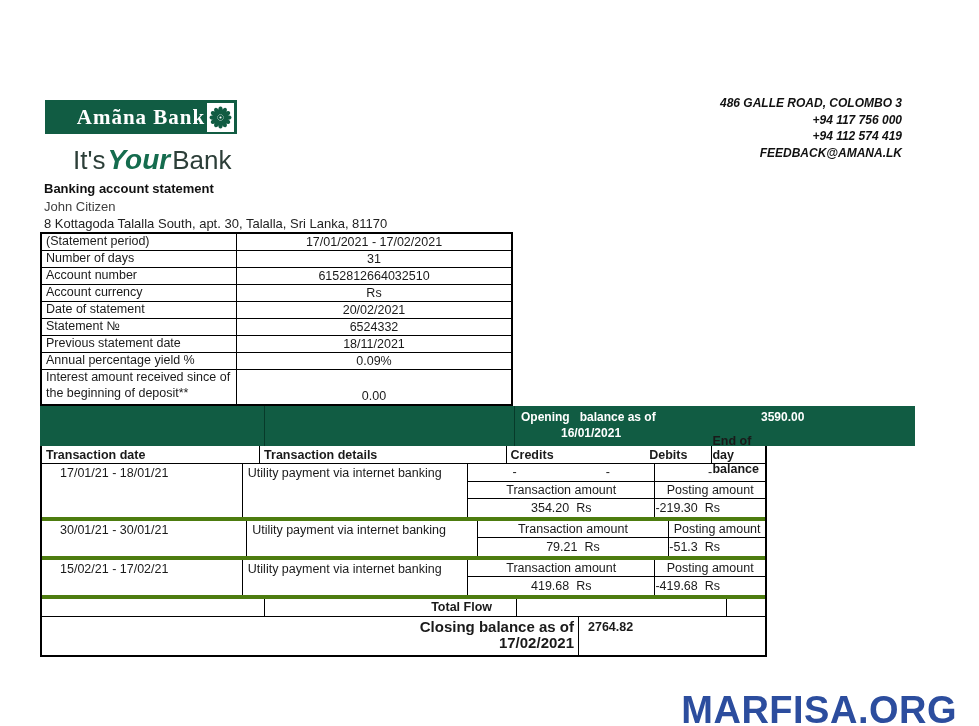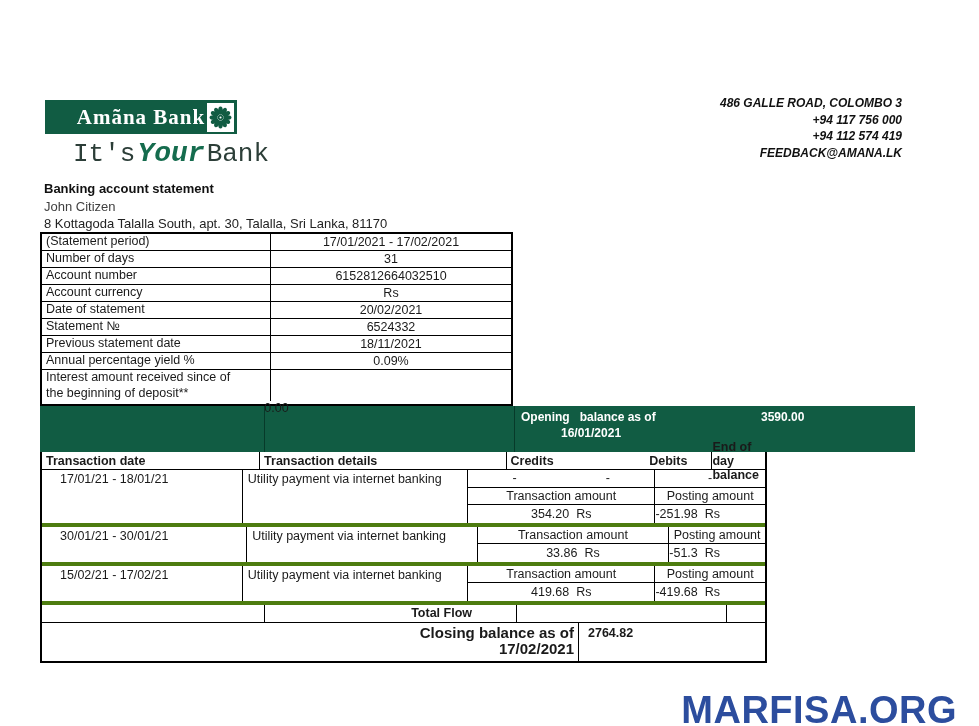--- a/index.html
+++ b/index.html
@@ -6,49 +6,49 @@
   html, body { width: 979px; height: 726px; background: #ffffff; overflow: hidden; }
   body { position: relative; font-family: "Liberation Sans", sans-serif; color: #1a1a1a; }
 
   
   .logo-block { position: absolute; left: 45px; top: 100px; }
   .logo-bar { width: 192px; height: 34px; background: #115C43; display: flex; align-items: center; }
   .logo-text { flex: 1; text-align: center; color: #ffffff; font-family: "Liberation Serif", serif;
                font-weight: bold; font-size: 21px; letter-spacing: 1px; padding-left: 6px; margin-left: 24px; }
   .logo-flower-box { width: 27px; height: 29px; background: #ffffff; margin-right: 3px;
                      display: flex; align-items: center; justify-content: center; }
-  .tagline { position: absolute; left: 28px; top: 38px; white-space: nowrap;
-             font-family: Liberation Mono, monospace; font-size: 26px; color: #2c3e38; text-align: right; }
+  .tagline { position: absolute; left: 28px; top: 44px; white-space: nowrap;
+             font-family: Liberation Sans, sans-serif; font-size: 26px; color: #2c3e38; text-align: right; }
   .tagline .your { font-style: italic; font-weight: bold; color: #156c4e; font-size: 28px; padding: 0 2px; }
 
   
   .contact { position: absolute; top: 95px; right: 77px; text-align: right;
              font-weight: bold; font-style: italic; font-size: 12px; line-height: 16.5px; color: #111; }
 
   
   .cust { position: absolute; left: 44px; top: 180px; font-size: 13px; line-height: 17.5px; }
   .cust .title { font-weight: bold; color: #111; }
   .cust .name { color: #404040; }
   .cust .addr { color: #222; }
 
   
   .doc { position: absolute; left: 40px; top: 232px; width: 875px; font-size: 12.5px; }
 
   
   .info-table { width: 473px; border: 2px solid #000; }
   .info-row { display: flex; height: 17px; border-bottom: 1px solid #000; align-items: stretch; }
-  .info-row.tall { height: 34px; border-bottom: none; flex-direction: column; }
-  .info-label { width: 229px; border-right: 1px solid #000; padding-left: 4px;
+  .info-row.tall { height: 34px; border-bottom: none; }
+  .info-label { width: 195px; border-right: 1px solid #000; padding-left: 4px;
                 display: flex; align-items: center; white-space: pre-line; line-height: 15.5px; }
   .info-value { flex: 1; display: flex; align-items: center; justify-content: center; }
   .info-row.tall .info-label { align-items: flex-start; }
   .info-row.tall .info-value { align-items: flex-end; padding-bottom: 1px; }
 
   
-  .open-bar { width: 875px; height: 46px; background: #115C43; display: flex;
+  .open-bar { width: 875px; height: 40px; background: #115C43; display: flex;
               color: #ffffff; font-weight: bold; font-size: 12px; }
   .open-seg1 { width: 225px; border-right: 1px solid #073a2a; }
   .open-seg2 { width: 250px; border-right: 1px solid #073a2a; }
   .open-seg3 { flex: 1; position: relative; }
   .open-l1 { position: absolute; left: 6px; top: 4px; white-space: pre; }
   .open-l2 { position: absolute; left: 46px; top: 20px; }
   .open-amt { position: absolute; left: 246px; top: 4px; }
 
   
   .tx-table { width: 727px; border: 2px solid #000; border-top: none; }
@@ -70,21 +70,21 @@
   .stack { display: flex; flex-direction: column; }
   .sub { height: 17.5px; border-bottom: 1px solid #000; display: flex; align-items: center; justify-content: center; }
   .stack .sub:last-child { border-bottom: none; }
   .sub.dash-row { justify-content: space-around; }
   .sub.posting { justify-content: flex-end; padding-right: 45px; }
   .ws-pre { white-space: pre; }
 
   .total-row { display: flex; height: 18px; border-bottom: 1px solid #000; font-weight: bold; align-items: center; }
   .total-row .c-date, .total-row .c-cd, .total-row .c-bal { align-self: stretch; }
   .total-row .c-details { align-self: stretch; display: flex; align-items: center;
-                          justify-content: flex-end; padding-right: 44px; }
+                          justify-content: flex-end; padding-right: 24px; }
 
   .close-row { display: flex; height: 38px; font-weight: bold; }
   .close-label { flex: 1; border-right: 1px solid #000; text-align: right; padding-right: 4px;
                  padding-top: 2px; font-size: 15px; line-height: 16.5px; }
   .close-amt { width: 186px; padding-left: 9px; padding-top: 3px; }
 
   
   .watermark { position: absolute; top: 657px; right: 22px; text-align: center; }
   .watermark .wm-text { font-size: 38px; font-weight: bold; color: #2C4D9E; letter-spacing: 0.5px; margin-top: 32px; }
   .watermark .wm-line { height: 4px; background: #EE4747; margin-top: 1px; }
@@ -203,30 +203,30 @@
         <div class="sub dash-row">
           <span>-</span>
           <span>-</span>
         </div>
         <div class="sub">Transaction amount</div>
         <div class="sub ws-pre">354.20  Rs</div>
       </div>
       <div class="c-bal stack">
         <div class="sub">-</div>
         <div class="sub">Posting amount</div>
-        <div class="sub posting ws-pre">-251.98  Rs</div>
+        <div class="sub posting ws-pre">-219.30  Rs</div>
       </div>
     </div>
 
     <div class="tx-row">
       <div class="c-date">30/01/21 - 30/01/21</div>
       <div class="c-details">Utility payment via internet banking</div>
       <div class="c-cd stack">
         <div class="sub">Transaction amount</div>
-        <div class="sub ws-pre">33.86  Rs</div>
+        <div class="sub ws-pre">79.21  Rs</div>
       </div>
       <div class="c-bal stack">
         <div class="sub">Posting amount</div>
         <div class="sub posting ws-pre">-51.3  Rs</div>
       </div>
     </div>
 
     <div class="tx-row">
       <div class="c-date">15/02/21 - 17/02/21</div>
       <div class="c-details">Utility  payment via internet banking</div>

